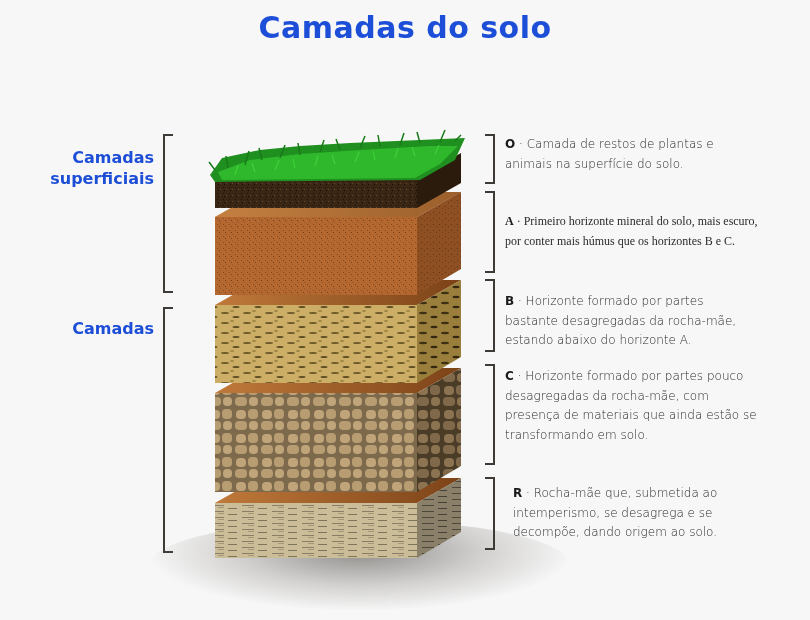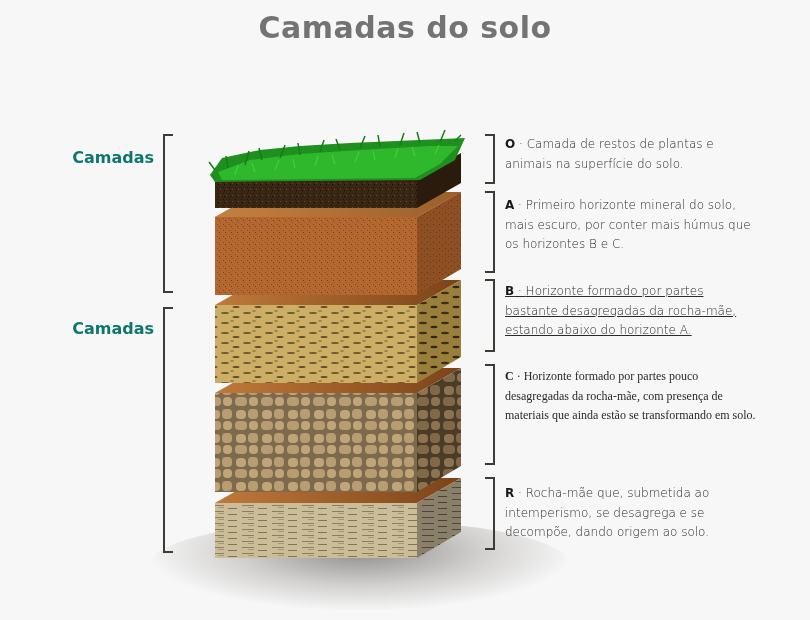--- a/index.html
+++ b/index.html
@@ -5,26 +5,26 @@
   html, body { margin: 0; padding: 0; }
   body {
     width: 810px; height: 620px; overflow: hidden;
     background: #f7f7f7;
     font-family: "Liberation Sans", "DejaVu Sans", sans-serif;
     position: relative;
   }
   .title {
     position: absolute; left: 0; top: 10px; width: 810px;
     text-align: center; font-size: 30px; font-weight: bold;
-    color: #737373; letter-spacing: 0.5px;
+    color: #1d4ed8; letter-spacing: 0.5px;
     font-family: "DejaVu Sans", sans-serif;
   }
   .group-label {
     position: absolute; text-align: right; font-weight: bold;
-    font-size: 16px; line-height: 21px; color: #0f766e;
+    font-size: 16px; line-height: 21px; color: #1d4ed8;
     font-family: "DejaVu Sans", sans-serif;
   }
   .bracket-left {
     position: absolute; border: 2px solid #3e3a36; border-right: none;
     width: 10px; box-sizing: border-box;
   }
   .bracket-right {
     position: absolute; border: 2px solid #3e3a36; border-left: none;
     width: 10px; box-sizing: border-box;
   }
@@ -42,20 +42,21 @@
   }
   svg.soil { position: absolute; left: 0; top: 0; }
 </style>
 </head>
 <body>
 
 <div class="title">Camadas do solo</div>
 
 <div class="group-label" style="left:20px; top:147px; width:134px;">
   <div>Camadas</div>
+  <div>superficiais</div>
 </div>
 <div class="bracket-left" style="left:163px; top:134px; height:159px;"></div>
 
 <div class="group-label" style="left:10px; top:318px; width:144px;">
   <div>Camadas</div>
 </div>
 <div class="bracket-left" style="left:163px; top:307px; height:246px;"></div>
 
 <div class="shadow"></div>
 
@@ -162,24 +163,24 @@
 
 <div class="bracket-right" style="left:485px; top:134px; height:50px;"></div>
 <div class="bracket-right" style="left:485px; top:191px; height:82px;"></div>
 <div class="bracket-right" style="left:485px; top:279px; height:73px;"></div>
 <div class="bracket-right" style="left:485px; top:364px; height:101px;"></div>
 <div class="bracket-right" style="left:485px; top:477px; height:73px;"></div>
 
 <div class="desc" style="top:135px; width:255px;">
   <b>O</b><span> · </span><span>Camada de restos de plantas e animais na superfície do solo.</span>
 </div>
-<div class="desc" style="top:196px; width:255px;">
+<div class="desc" style="top:212px; width:255px;font-family:Liberation Serif, serif;">
   <b>A</b><span> · </span><span>Primeiro horizonte mineral do solo, mais escuro, por conter mais húmus que os horizontes B e C.</span>
 </div>
-<div class="desc" style="top:282px; width:240px;text-decoration:underline;">
+<div class="desc" style="top:292px; width:240px;">
   <b>B</b><span> · </span><span>Horizonte formado por partes bastante desagregadas da rocha-mãe, estando abaixo do horizonte A.</span>
 </div>
-<div class="desc" style="top:367px; width:258px;font-family:Liberation Serif, serif;">
+<div class="desc" style="top:367px; width:258px;">
   <b>C</b><span> · </span><span>Horizonte formado por partes pouco desagregadas da rocha-mãe, com presença de materiais que ainda estão se transformando em solo.</span>
 </div>
-<div class="desc" style="top:484px; width:262px;">
+<div class="desc" style="top:484px; width:262px;margin-left:8px;">
   <b>R</b><span> · </span><span>Rocha-mãe que, submetida ao intemperismo, se desagrega e se decompõe, dando origem ao solo.</span>
 </div>
 
 </body></html>

